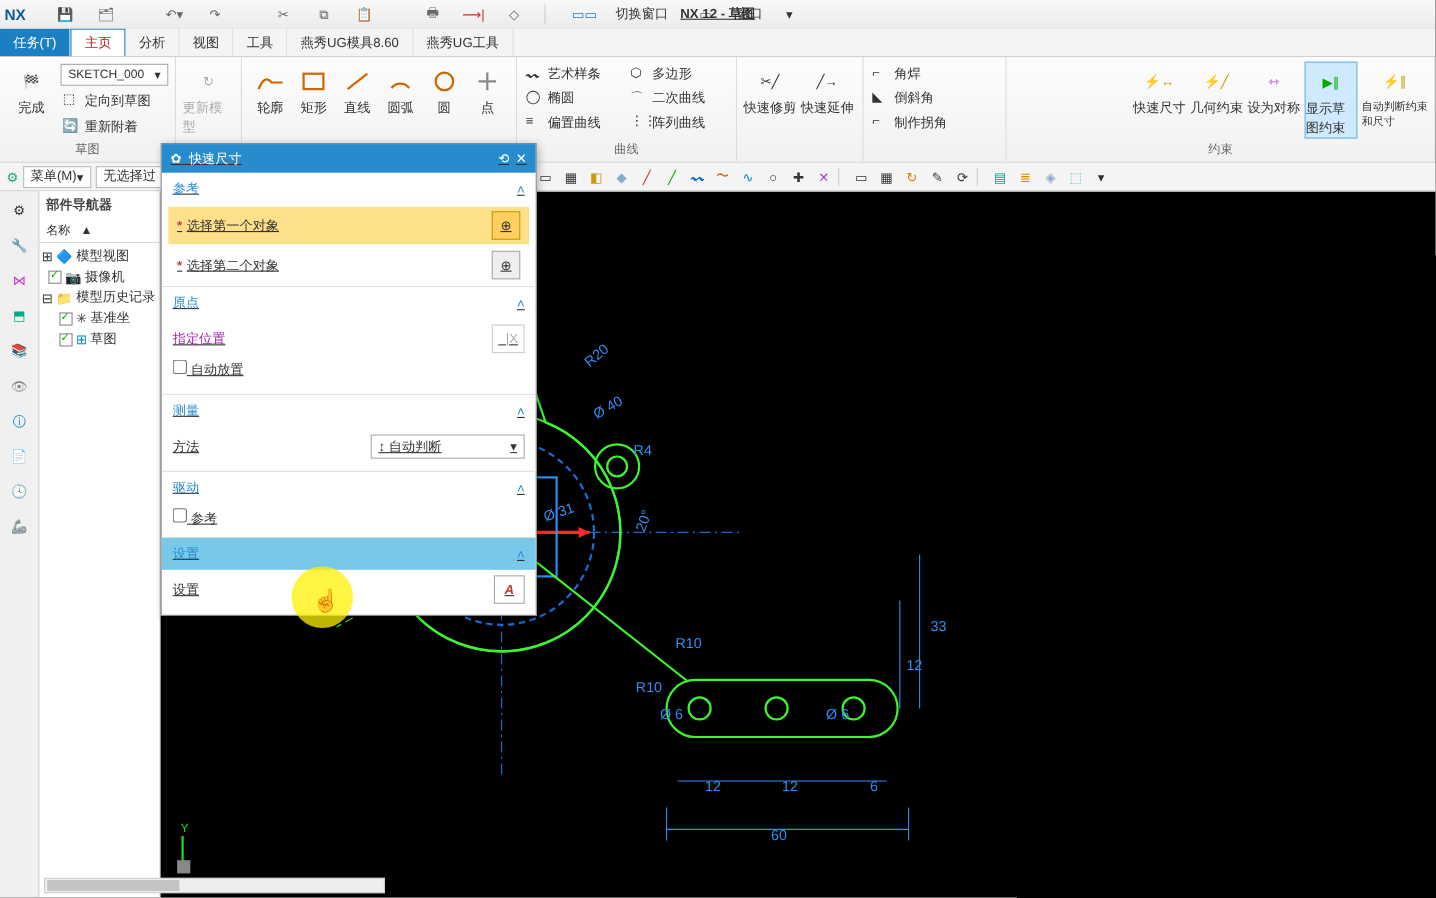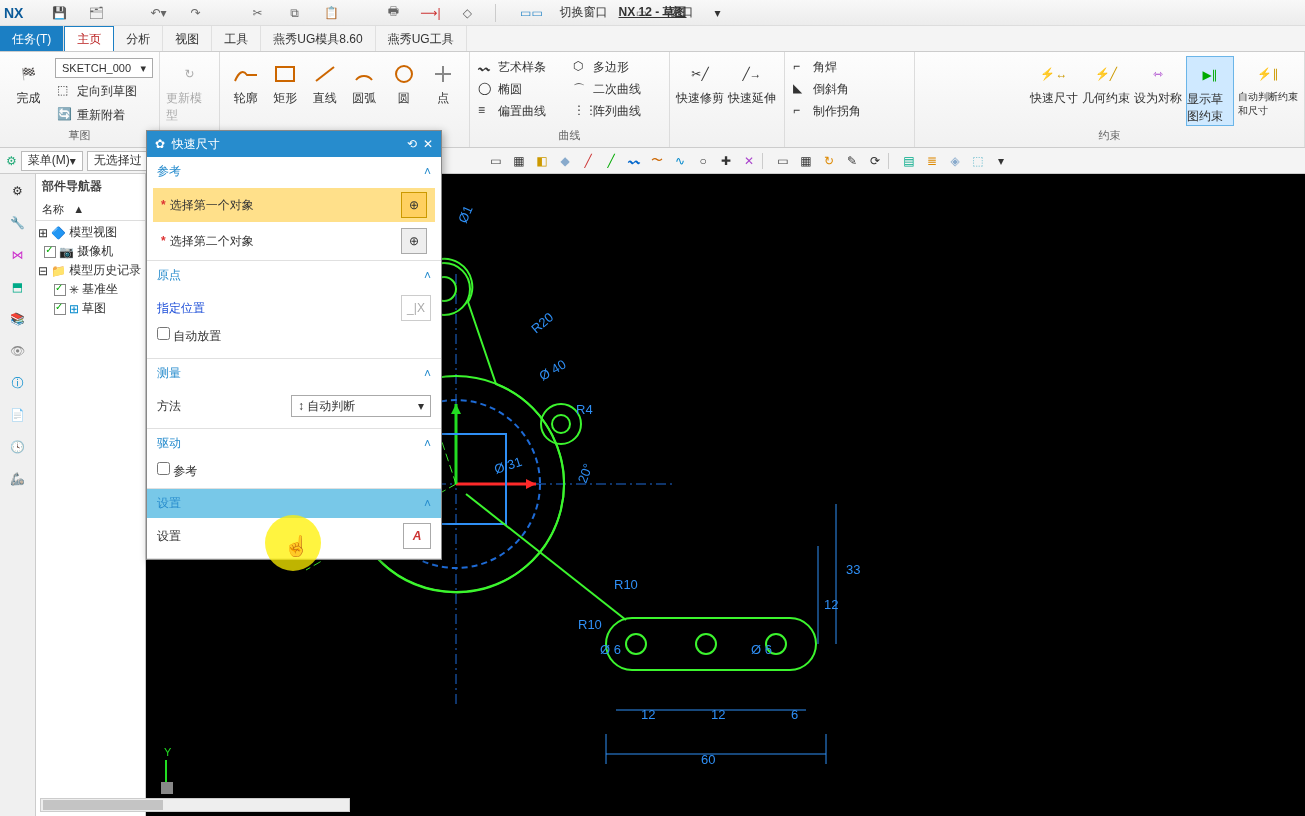--- a/index.html
+++ b/index.html
@@ -28,21 +28,21 @@
 .main{display:flex; height: calc(816px - 26px - 26px - 96px - 26px);}
 .leftrail{width:36px; background:#f0f0f0; border-right:1px solid #ccc; display:flex; flex-direction:column; align-items:center; gap:10px; padding-top:6px;}
 .leftrail .ri{width:22px;height:22px; display:flex; align-items:center; justify-content:center; cursor:pointer;}
 .navigator{width:110px; border-right:1px solid #ccc; background:#fff; overflow:hidden;}
 .navigator .hdr{padding:4px 6px; font-weight:bold; color:#444;}
 .navigator .cols{font-size:11px; padding:3px 6px; border-bottom:1px solid #ddd;}
 .tree{font-size:12px; padding:2px;}
 .tnode{display:flex; align-items:center; gap:3px; padding:1px 0; white-space:nowrap;}
 .chk{width:12px;height:12px;border:1px solid #888;}
 .chk.g::after{content:"✓"; color:#0a0; font-size:10px; display:block; margin-top:-3px;}
-.dialog{position:absolute; left:146px; top:130px; width:296px; background:#fff; border:1px solid #888; box-shadow:2px 2px 8px rgba(0,0,0,.3); z-index:10;}
+.dialog{position:absolute; left:146px; top:130px; width:342px; background:#fff; border:1px solid #888; box-shadow:2px 2px 8px rgba(0,0,0,.3); z-index:10;text-decoration:underline;}
 .dialog .dtitle{background:#278ccd; color:#fff; height:26px; display:flex; align-items:center; padding:0 8px; justify-content:space-between;}
 .dialog .dtitle .ticons{display:flex; gap:6px;}
 .section{border-bottom:1px solid #e0e0e0;}
 .sechdr{display:flex; justify-content:space-between; align-items:center; padding:6px 10px; color:#278ccd; cursor:pointer;}
 .sechdr.highlight{background:#78c8e8;}
 .secbody{padding:4px 10px 8px;}
 .selrow{display:flex; align-items:center; justify-content:space-between; height:34px; padding:0 8px; margin:2px 6px;}
 .selrow.active{background:#ffe08a;}
 .selrow .star{color:#d33; font-weight:bold; margin-right:4px;}
 .selrow .pick{width:26px;height:26px;border:1px solid #aaa; display:flex;align-items:center;justify-content:center;}
@@ -460,21 +460,21 @@
     </div>
   </div>
 
   <div class="section">
     <div class="sechdr">
         <span>原点</span>
         <span>˄</span>
       </div>
     <div class="secbody">
       <div class="formrow">
-          <span style="color:#1d4ed8">指定位置</span>
+          <span style="color:#a21caf">指定位置</span>
         <span style="width:30px;height:26px;border:1px solid #ccc;display:flex;align-items:center;justify-content:center;color:#aaa">_|X</span>
         </div>
       <div class="formrow">
           <label><input type="checkbox" style=""> <span>自动放置</span></label>
         </div>
     </div>
   </div>
 
   <div class="section">
     <div class="sechdr">

